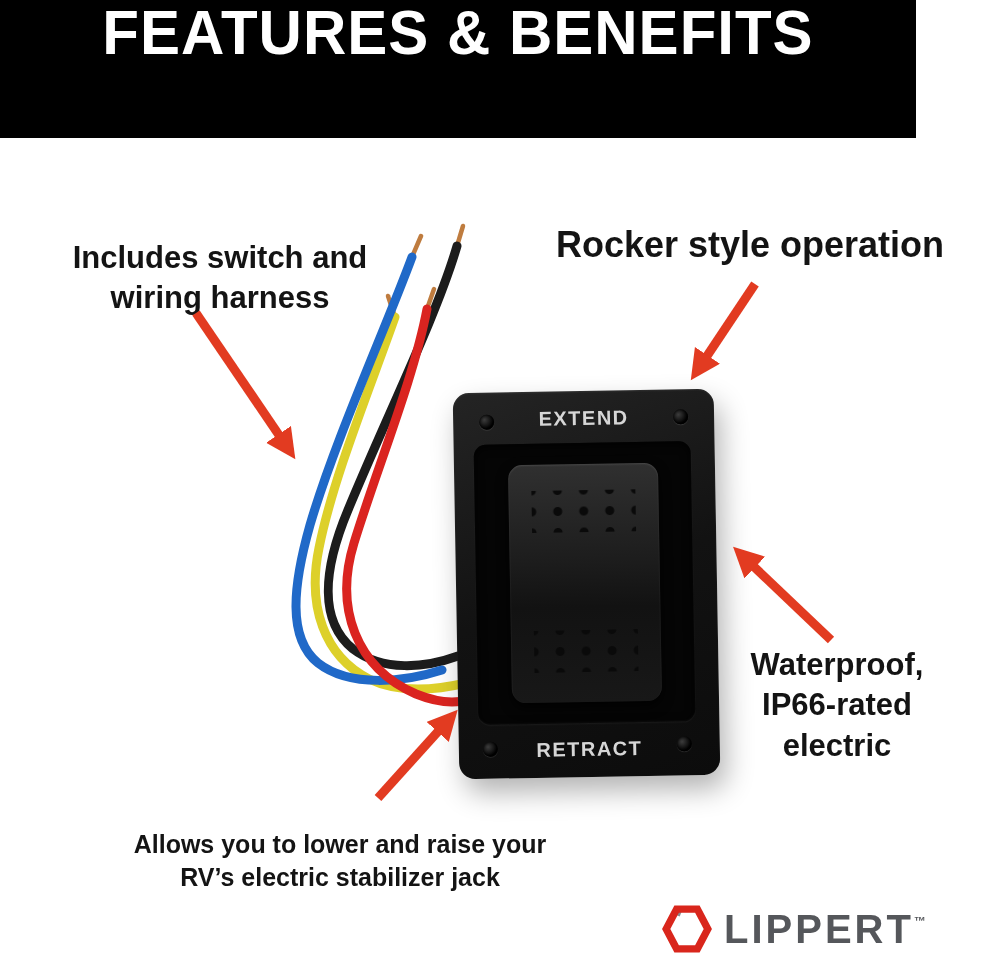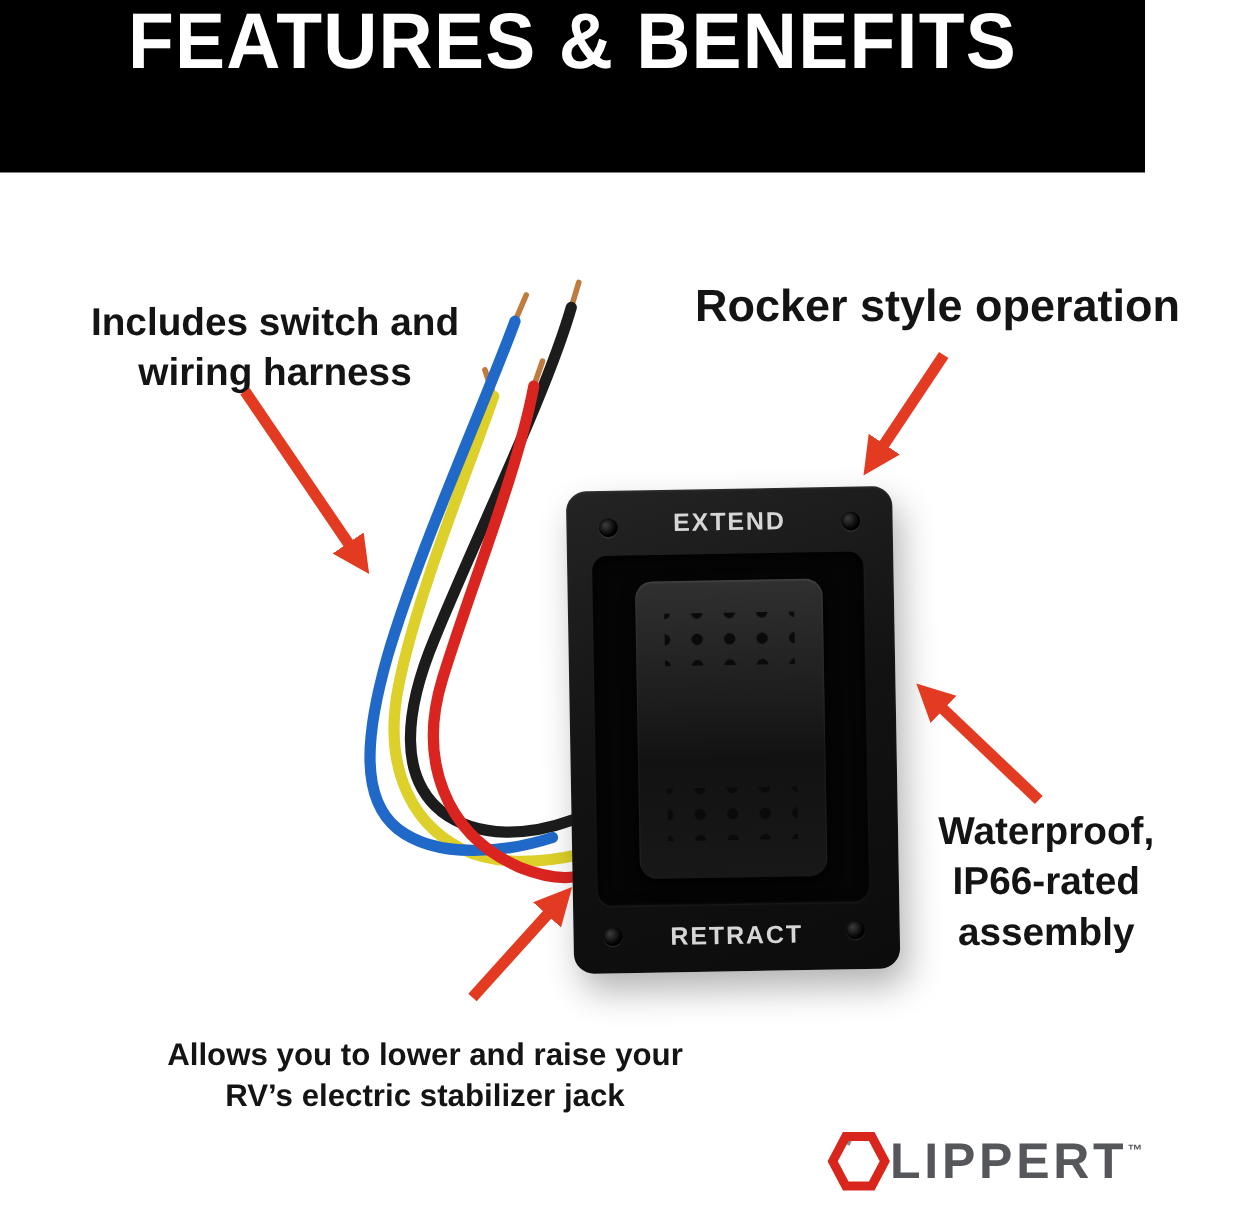--- a/index.html
+++ b/index.html
@@ -63,37 +63,37 @@
     position:absolute;left:50%;transform:translateX(-50%);
     width:104px;height:42px;
     background-image:radial-gradient(circle,#0a0a0a 4px,rgba(0,0,0,0) 5px);
     background-size:26px 21px;background-position:center;
   }
   .dots.top{top:26px;}
   .dots.bottom{bottom:30px;}
 
   
   .logo{
-    position:absolute;left:662px;top:904px;display:flex;align-items:center;z-index:3;
+    position:absolute;left:662px;top:904px;display:flex;align-items:center;gap:12px;z-index:3;
   }
   .logo-text{
     font-size:40px;font-weight:bold;color:#55575b;letter-spacing:3px;line-height:1;
   }
   .logo-tm{font-size:12px;color:#55575b;vertical-align:18px;letter-spacing:0;}
 </style>
 </head>
 <body>
 
 <header class="banner">
   <h1>FEATURES &amp; BENEFITS</h1>
 </header>
 
 <div class="callout c1">Includes switch and wiring harness</div>
 <div class="callout c2">Rocker style operation</div>
-<div class="callout c3">Waterproof, IP66-rated assembly</div>
+<div class="callout c3">Waterproof, IP66-rated electric</div>
 <div class="callout c4">Allows you to lower and raise your RV’s electric stabilizer jack</div>
 
 <svg class="layer wires" viewBox="0 0 1000 965">
   <g fill="none" stroke-linecap="round">
 
     <path d="M412,257 L421,236" stroke="#bf7c3f" stroke-width="4.5"></path>
     <path d="M457,246 L463,226" stroke="#bf7c3f" stroke-width="4.5"></path>
     <path d="M395,317 L388,296" stroke="#bf7c3f" stroke-width="4.5"></path>
     <path d="M427,309 L434,289" stroke="#bf7c3f" stroke-width="4.5"></path>
 

